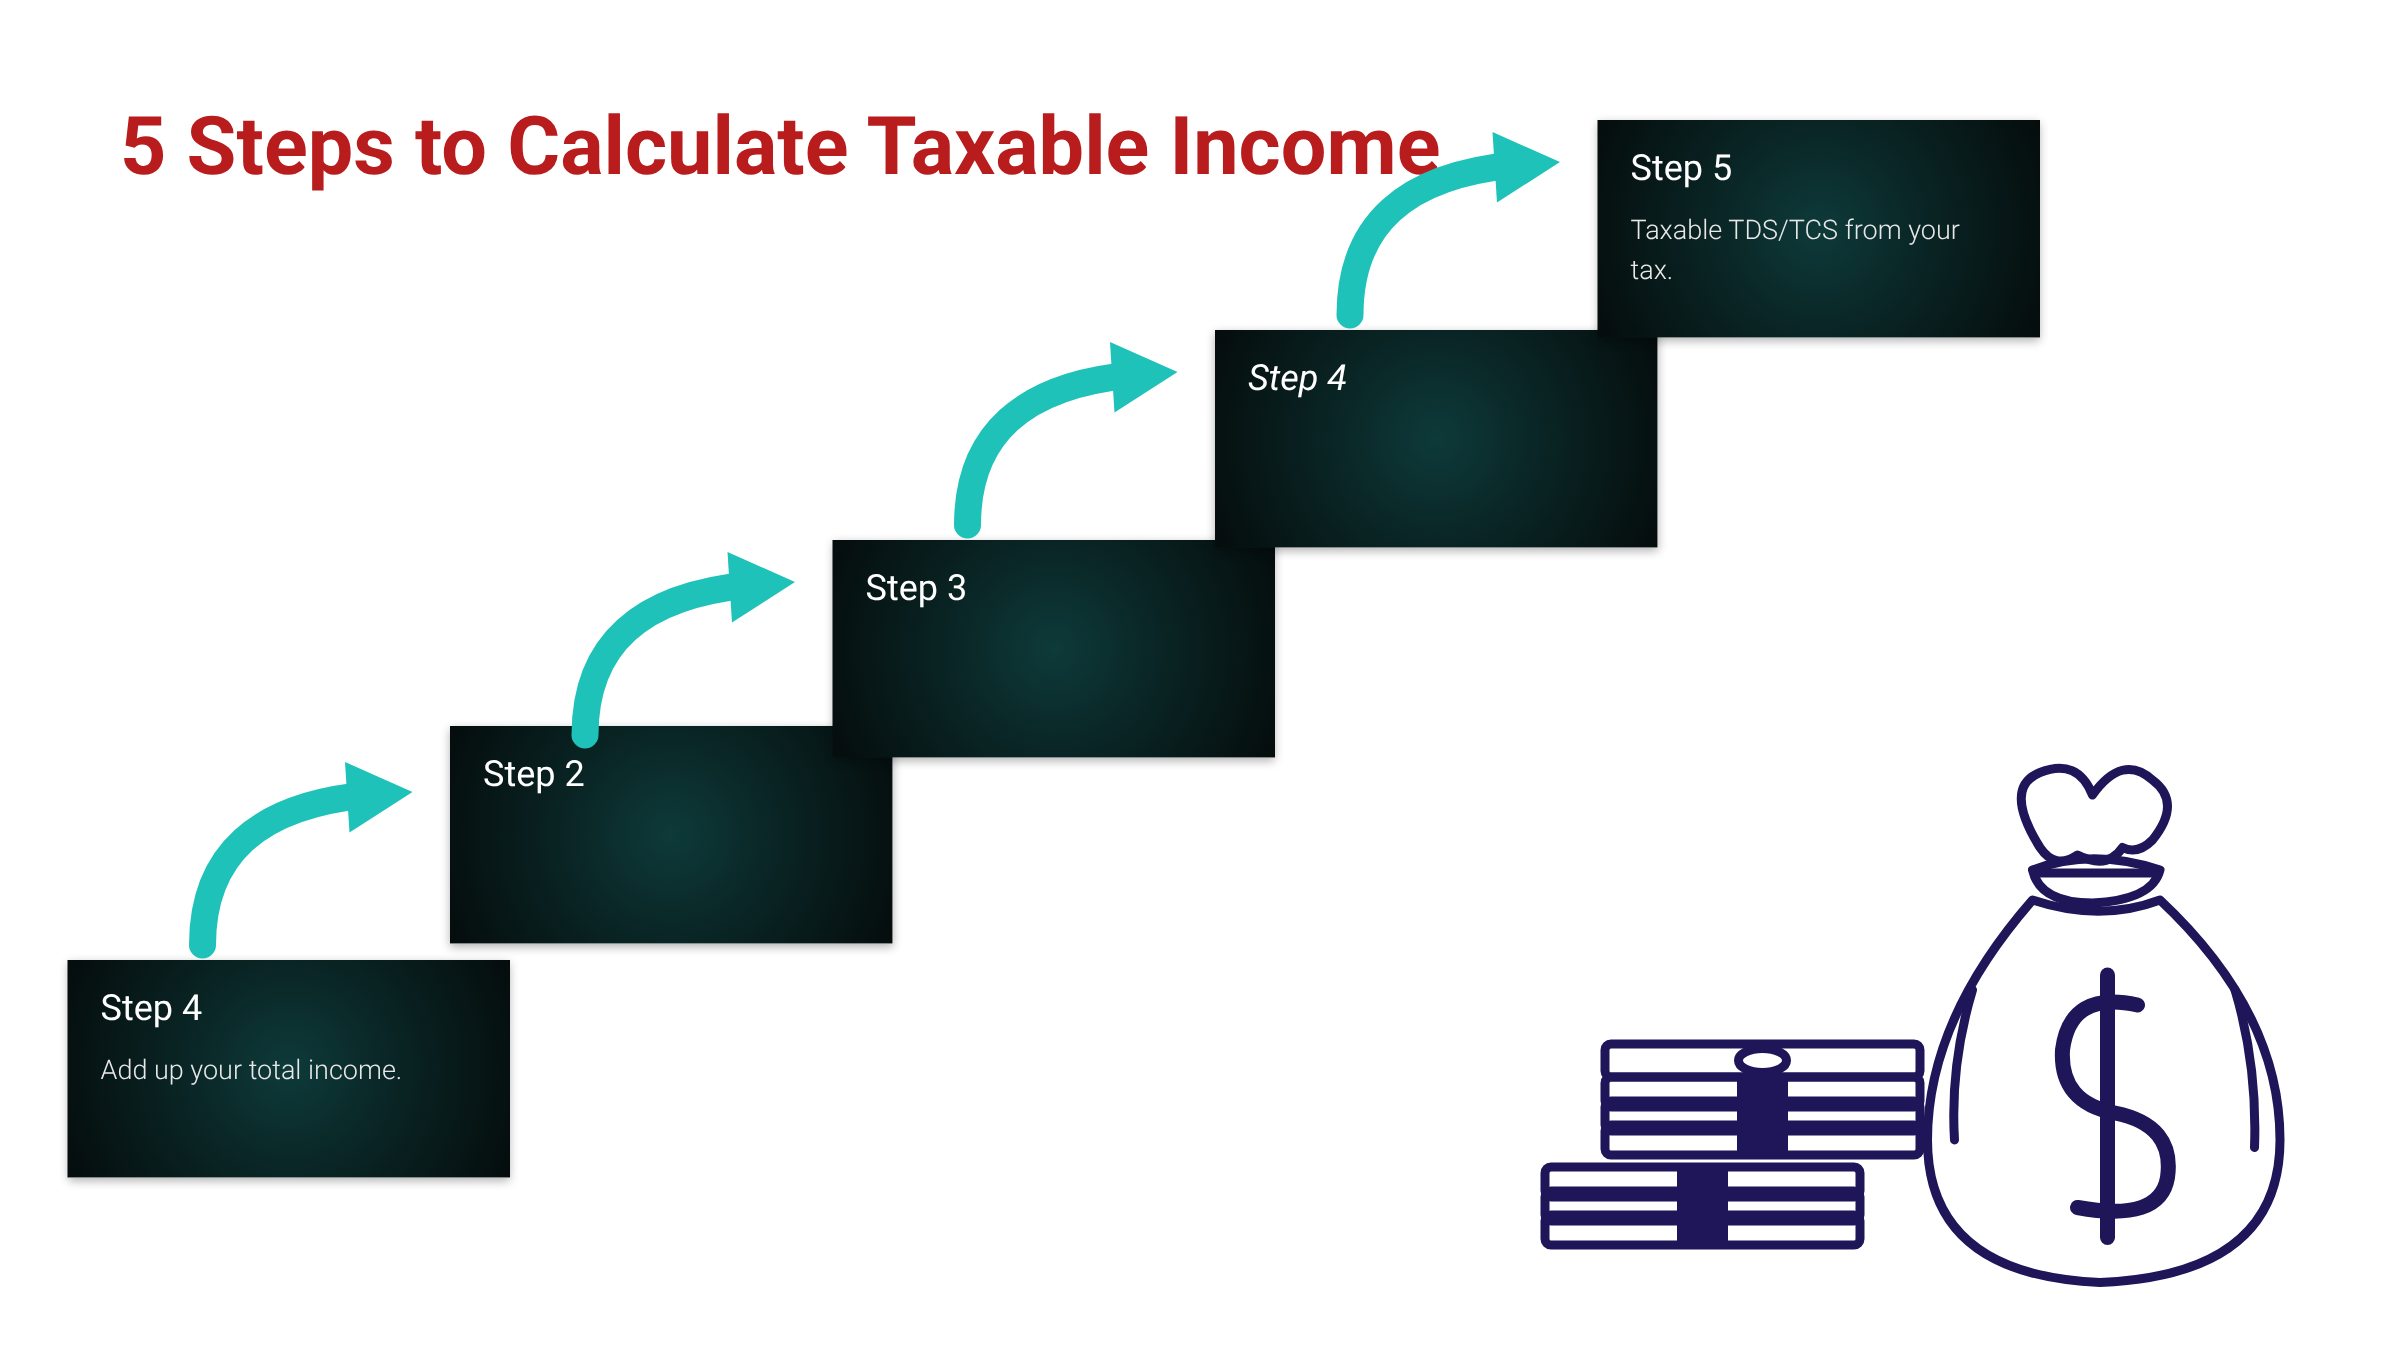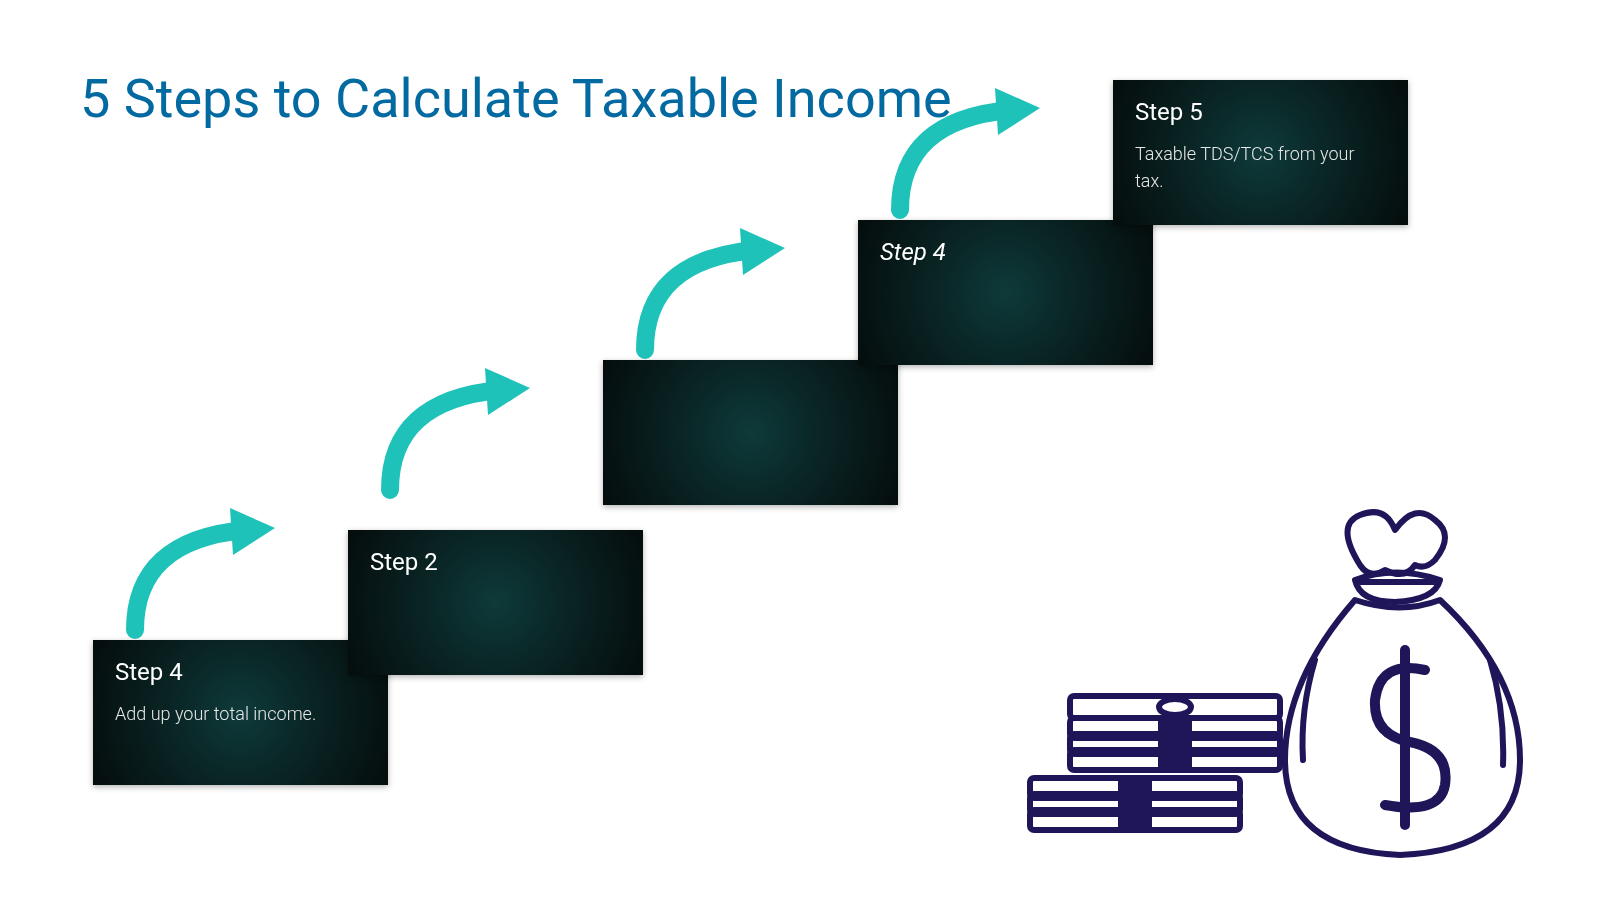--- a/index.html
+++ b/index.html
@@ -9,33 +9,32 @@
     background: #ffffff;
     font-family: -apple-system, BlinkMacSystemFont, "Segoe UI", Roboto, Helvetica, Arial, sans-serif;
     position: relative;
     overflow: hidden;
   }
   .title {
     position: absolute;
     top: 65px;
     left: 80px;
     font-size: 54px;
-    font-weight: 400;
-    color: #0369a1;
+    font-weight: 700;
+    color: #b91c1c;
     line-height: 1.25;
   }
   .step-card {
     position: absolute;
     width: 295px;
     height: 145px;
     background: radial-gradient(circle at 50% 50%, #0e3a3a 0%, #0a2626 40%, #050c0c 100%);
     color: #ffffff;
     padding: 18px 22px;
     box-shadow: 0 2px 6px rgba(0,0,0,0.3);
-    margin-left: 48px;
   }
   .step-title {
     font-size: 24px;
     font-weight: 400;
     margin-bottom: 14px;
   }
   .step-desc {
     font-size: 18px;
     font-weight: 300;
     line-height: 1.5;
@@ -56,25 +55,26 @@
 </head>
 <body>
 
 <div class="title">5 Steps to Calculate Taxable Income</div>
 
 <div class="step-card" style="left:45px; top:640px;">
   <div class="step-title">Step 4</div>
   <div class="step-desc">Add up your total income.</div>
 </div>
 
-<div class="step-card" style="left:300px; top:530px;">
+<div class="step-card" style="left:300px; top:484px;">
   <div class="step-title">Step 2</div>
 </div>
 
 <div class="step-card" style="left:555px; top:360px;">
+  <div class="step-title">Step 3</div>
 </div>
 
 <div class="step-card" style="left:810px; top:220px;font-style:italic;">
   <div class="step-title">Step 4</div>
 </div>
 
 <div class="step-card" style="left:1065px; top:80px;">
   <div class="step-title">Step 5</div>
   <div class="step-desc">Taxable TDS/TCS from your tax.</div>
 </div>

